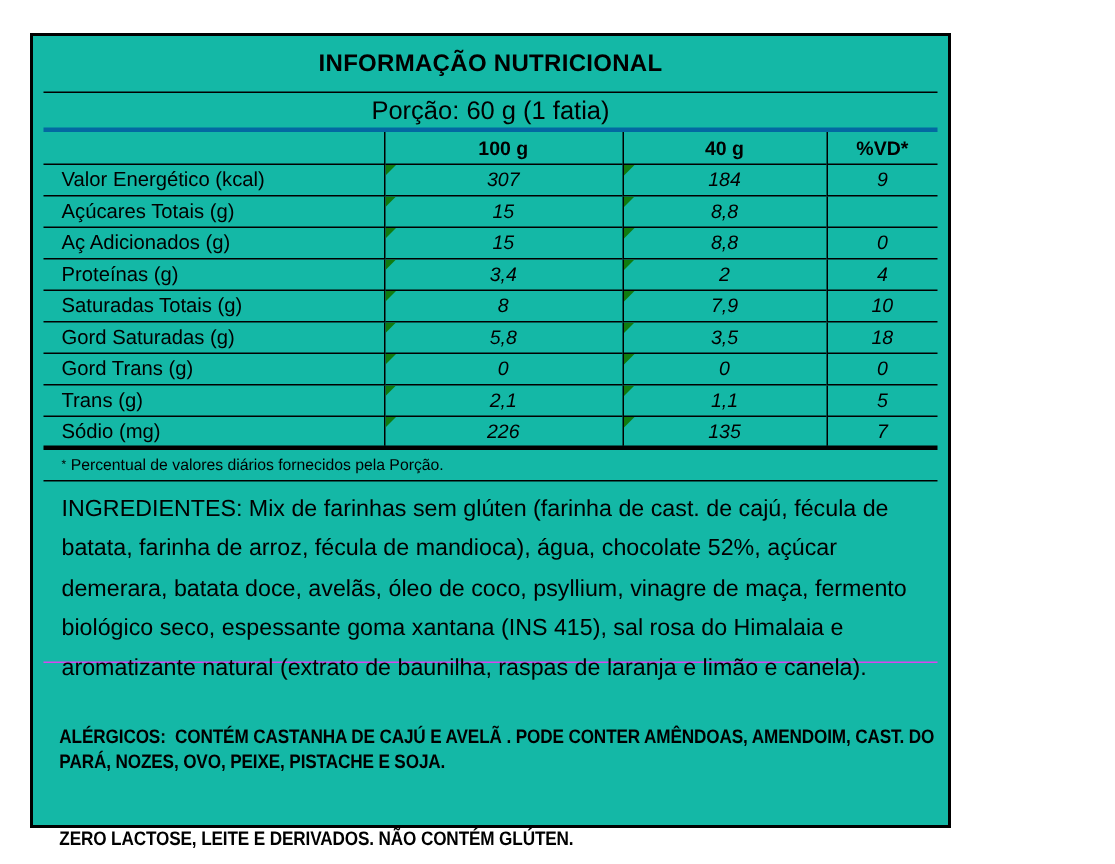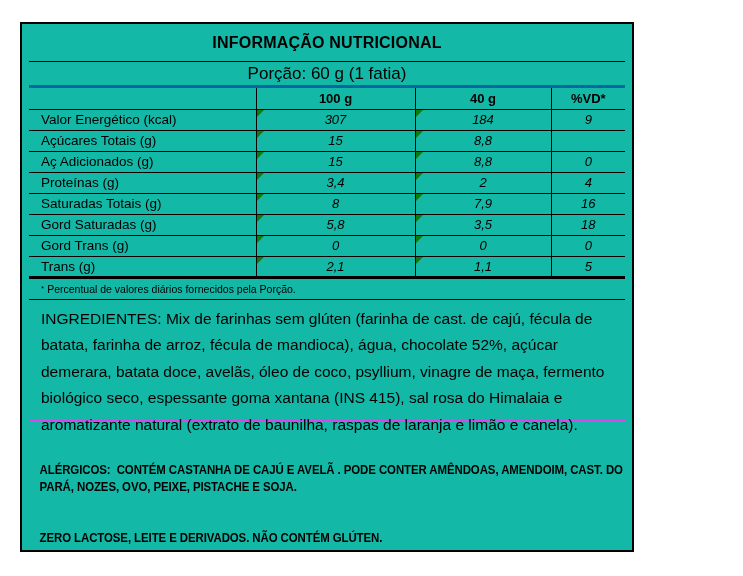--- a/index.html
+++ b/index.html
@@ -108,39 +108,45 @@
         <tr>
           <td class="lbl">Proteínas (g)</td>
           <td class="val"><span class="tri" style="background: rgb(16, 124, 16);"></span><span>3,4</span></td>
           <td class="val"><span class="tri" style="background: rgb(16, 124, 16);"></span><span>2</span></td>
           <td class="val">4</td>
         </tr>
         <tr>
           <td class="lbl">Saturadas Totais (g)</td>
           <td class="val"><span class="tri" style="background: rgb(16, 124, 16);"></span><span>8</span></td>
           <td class="val"><span class="tri" style="background: rgb(16, 124, 16);"></span><span>7,9</span></td>
-          <td class="val">16</td>
+          <td class="val">10</td>
         </tr>
         <tr>
           <td class="lbl">Gord Saturadas (g)</td>
           <td class="val"><span class="tri" style="background: rgb(16, 124, 16);"></span><span>5,8</span></td>
           <td class="val"><span class="tri" style="background: rgb(16, 124, 16);"></span><span>3,5</span></td>
           <td class="val">18</td>
         </tr>
         <tr>
           <td class="lbl">Gord Trans (g)</td>
           <td class="val"><span class="tri" style="background: rgb(16, 124, 16);"></span><span>0</span></td>
           <td class="val"><span class="tri" style="background: rgb(16, 124, 16);"></span><span>0</span></td>
           <td class="val">0</td>
         </tr>
         <tr>
           <td class="lbl">Trans (g)</td>
           <td class="val"><span class="tri" style="background: rgb(16, 124, 16);"></span><span>2,1</span></td>
           <td class="val"><span class="tri" style="background: rgb(16, 124, 16);"></span><span>1,1</span></td>
           <td class="val">5</td>
+        </tr>
+        <tr>
+          <td class="lbl">Sódio (mg)</td>
+          <td class="val"><span class="tri" style="background: rgb(16, 124, 16);"></span><span>226</span></td>
+          <td class="val"><span class="tri" style="background: rgb(16, 124, 16);"></span><span>135</span></td>
+          <td class="val">7</td>
         </tr>
       </tbody>
     </table>
 
     <div class="footnote-row">
       <sup>*</sup>
       <span>Percentual de valores diários fornecidos pela Porção.</span>
     </div>
 
     <div class="ingredients">

